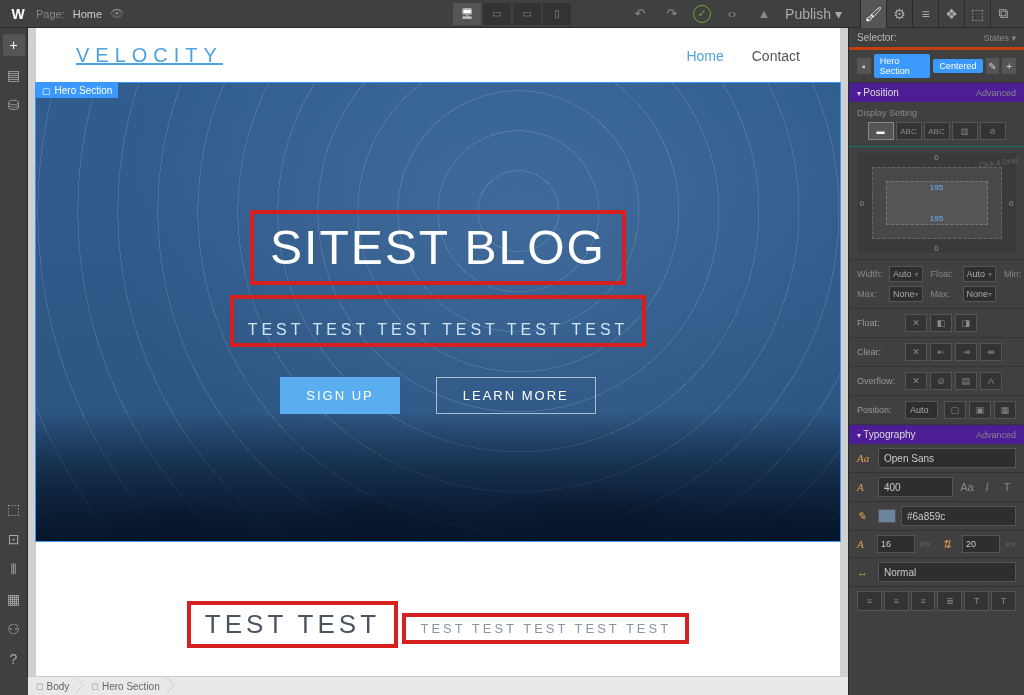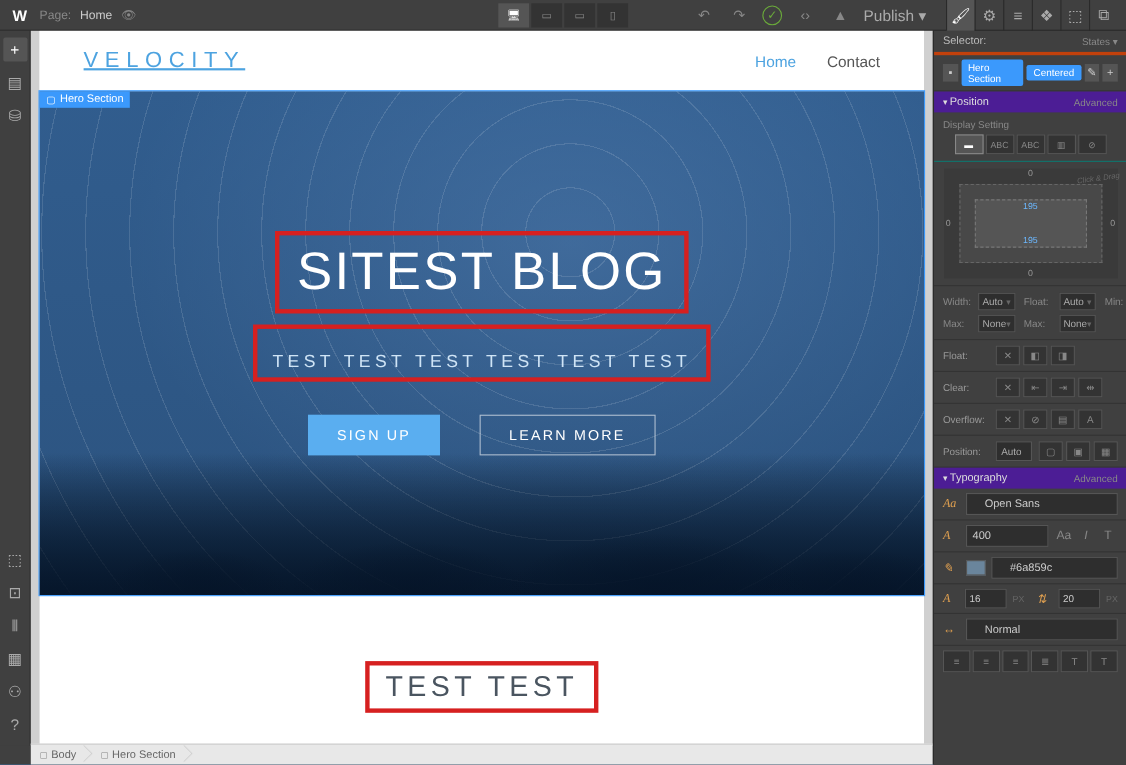--- a/index.html
+++ b/index.html
@@ -123,21 +123,21 @@
 
 .prop-row { display: flex; align-items: center; padding: 5px 8px; border-bottom: 1px solid #333; gap: 6px; }
 .prop-row label { width: 42px; color: #999; font-size: 9px; }
 .btn-grp { display: flex; gap: 3px; }
 .sm-btn { width: 22px; height: 18px; background: #333; border: 1px solid #555; display: flex; align-items: center; justify-content: center; color: #888; font-size: 9px; }
 .sm-btn.x::before { content: "✕"; }
 .sel-input { flex: 1; height: 18px; background: #2e2e2e; border: 1px solid #555; color: #aaa; font-size: 9px; padding: 0 4px; display: flex; align-items: center; }
 
 .typo-row { display: flex; align-items: center; padding: 4px 8px; gap: 5px; border-bottom: 1px solid #333; }
 .typo-icon { width: 16px; color: #e0a050; font-size: 11px; font-style: italic; font-family: Georgia, serif; }
-.font-sel { flex: 1; height: 20px; background: #2e2e2e; border: 1px solid #555; color: #ccc; font-size: 10px; padding: 0 16px; display: flex; align-items: center; }
+.font-sel { flex: 1; height: 20px; background: #2e2e2e; border: 1px solid #555; color: #ccc; font-size: 10px; padding: 0 5px; display: flex; align-items: center; }
 .weight-sel { flex: 1; height: 20px; background: #2e2e2e; border: 1px solid #555; color: #ccc; font-size: 10px; padding: 0 5px; display: flex; align-items: center; }
 .style-btns { display: flex; gap: 2px; }
 .style-btn { width: 18px; height: 18px; display: flex; align-items: center; justify-content: center; color: #888; font-size: 11px; }
 .color-swatch { width: 18px; height: 14px; background: #6a859c; border: 1px solid #555; }
 .size-input { width: 40px; height: 18px; background: #2e2e2e; border: 1px solid #555; color: #ccc; font-size: 9px; padding: 0 3px; display: flex; align-items: center; }
 
 .align-row { display: flex; gap: 2px; padding: 4px 8px; }
 .align-btn { flex: 1; height: 20px; background: #333; border: 1px solid #555; display: flex; align-items: center; justify-content: center; color: #888; font-size: 9px; }
 
 
@@ -218,20 +218,23 @@
       <div class="hero-btns">
         <button class="btn btn-primary">SIGN UP</button>
         <button class="btn btn-ghost">LEARN MORE</button>
       </div>
     </div>
 
     <div class="below">
       <div class="redbox">
         <div class="below-title">TEST TEST</div>
       </div>
+      <div class="redbox">
+        <div class="below-sub">TEST TEST TEST TEST TEST</div>
+      </div>
     </div>
   </div>
 </div>
 
 <div class="breadcrumb">
   <div class="bc-item">Body</div>
   <div class="bc-item">Hero Section</div>
 </div>
 
 <div class="right-panel">

